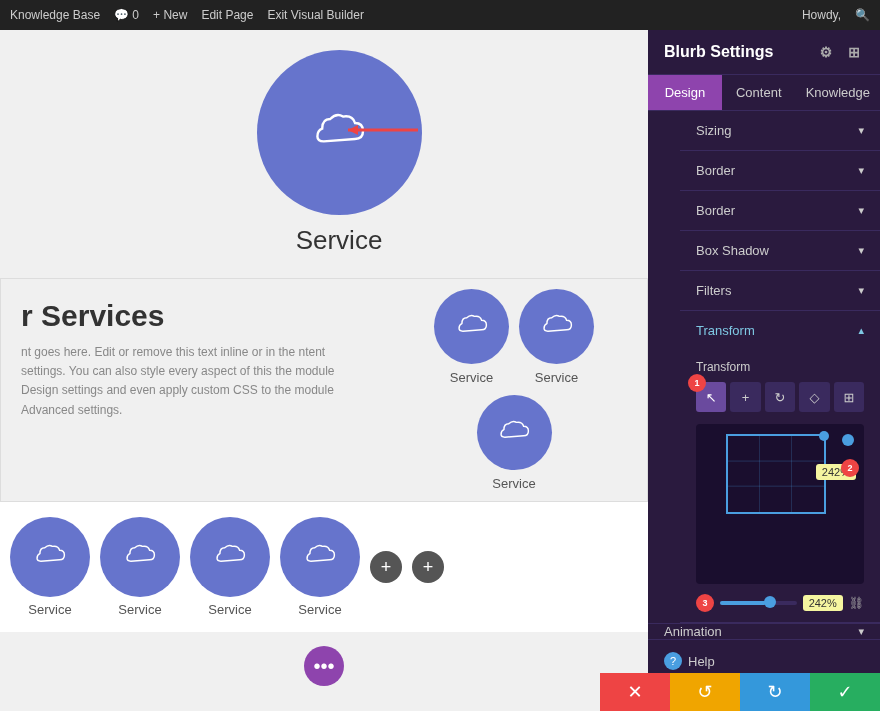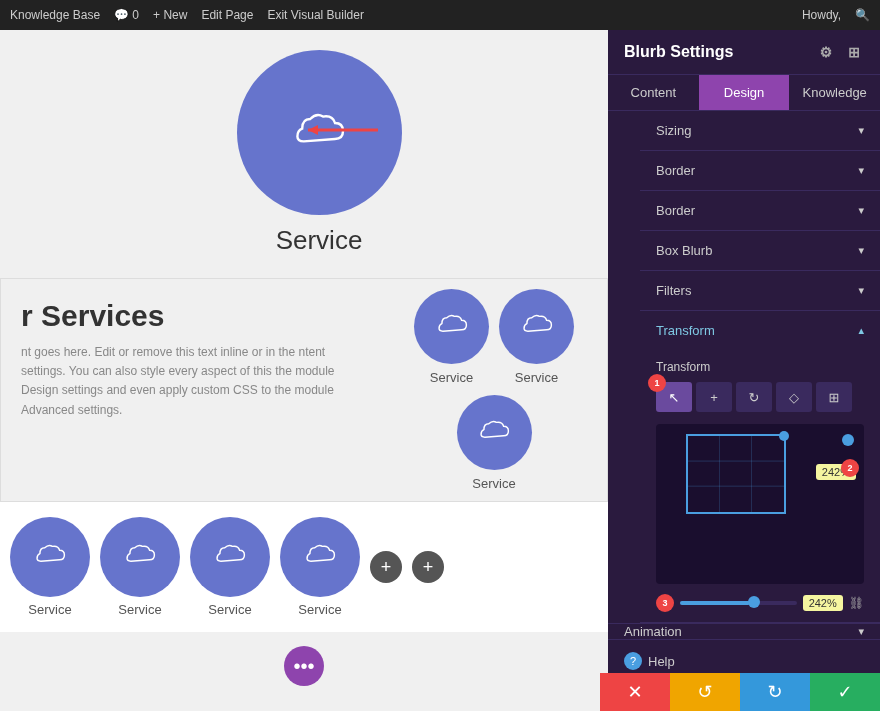--- a/index.html
+++ b/index.html
@@ -191,21 +191,21 @@
     .cloud-icon-sm svg {
       width: 36px;
       height: 24px;
       fill: none;
       stroke: white;
       stroke-width: 3;
     }
 
     
     .right-panel {
-      width: 272px;
+      width: 232px;
       background: #2a1a3e;
       color: white;
       display: flex;
       flex-direction: column;
       flex-shrink: 0;
       overflow-y: auto;
     }
 
     .panel-header {
       padding: 12px 16px;
@@ -631,22 +631,22 @@
 
     <div class="panel-header">
       <span>Blurb Settings</span>
       <div class="panel-header-icons">
         <span class="panel-header-icon">⚙</span>
         <span class="panel-header-icon">⊞</span>
       </div>
     </div>
 
     <div class="panel-tabs">
+      <div class="panel-tab active">Design</div>
       <div class="panel-tab">Content</div>
-      <div class="panel-tab active">Design</div>
       <div class="panel-tab">Knowledge</div>
     </div>
 
     <div class="panel-section">
       <div class="panel-section-header">
         <span>Sizing</span>
         <span class="chevron">▾</span>
       </div>
     </div>
 
@@ -659,21 +659,21 @@
 
     <div class="panel-section">
       <div class="panel-section-header">
         <span>Border</span>
         <span class="chevron">▾</span>
       </div>
     </div>
 
     <div class="panel-section">
       <div class="panel-section-header">
-        <span>Box Blurb</span>
+        <span>Box Shadow</span>
         <span class="chevron">▾</span>
       </div>
     </div>
 
     <div class="panel-section">
       <div class="panel-section-header">
         <span>Filters</span>
         <span class="chevron">▾</span>
       </div>
     </div>

